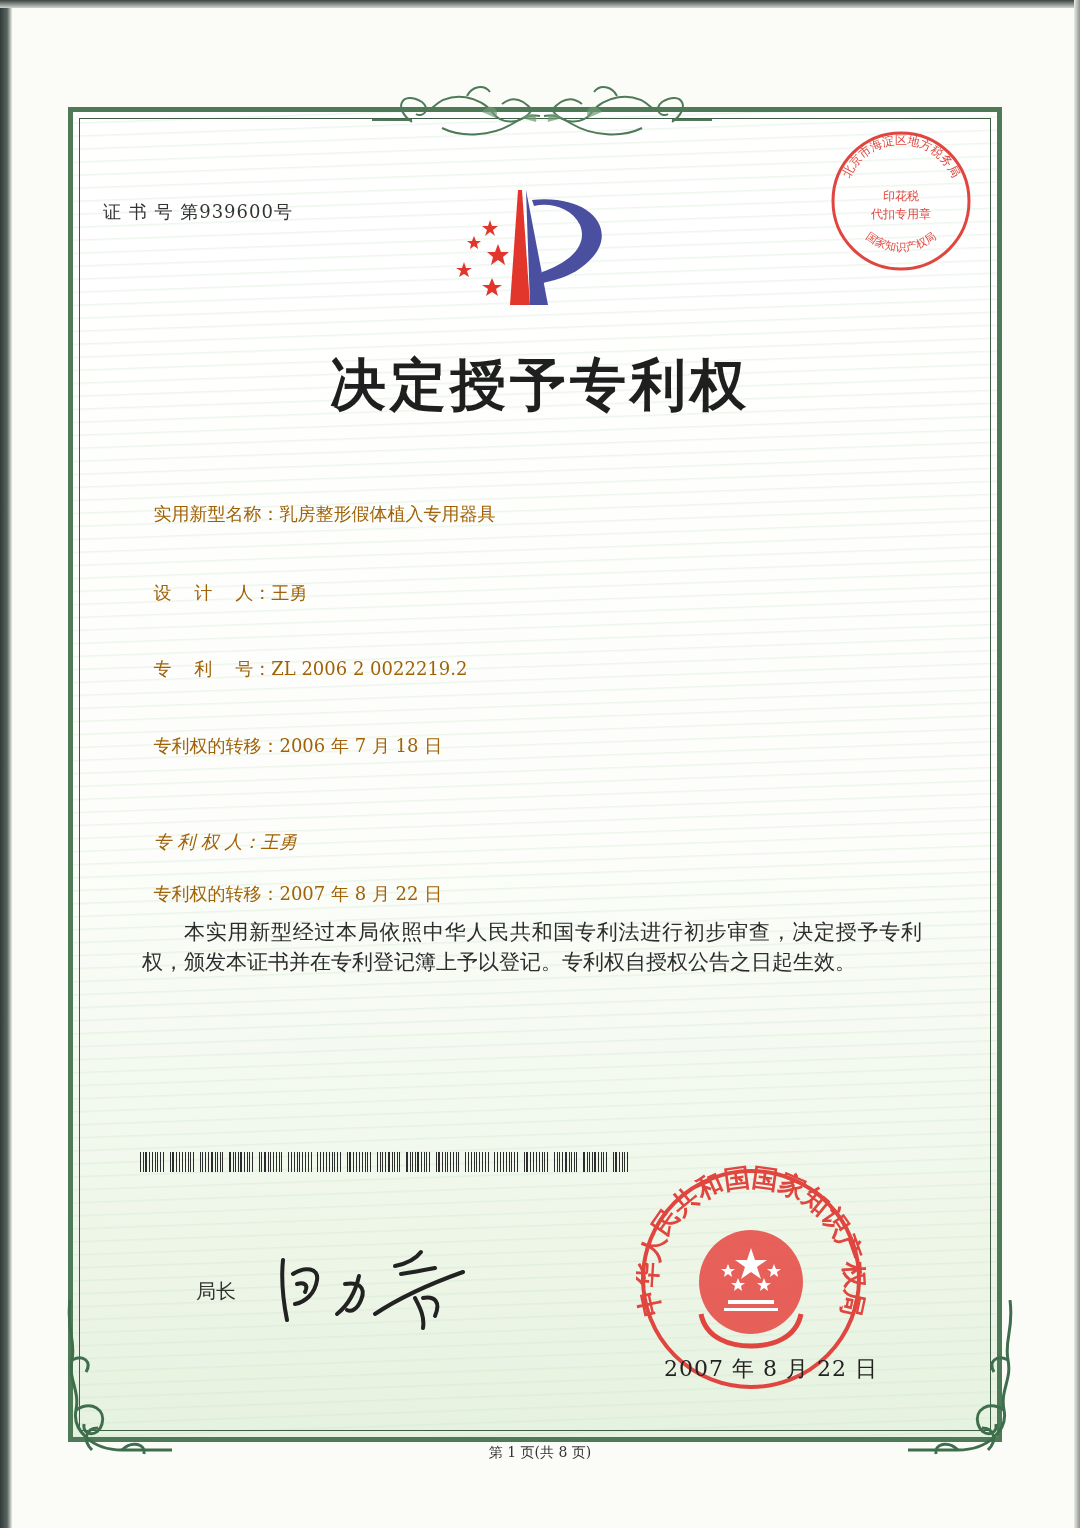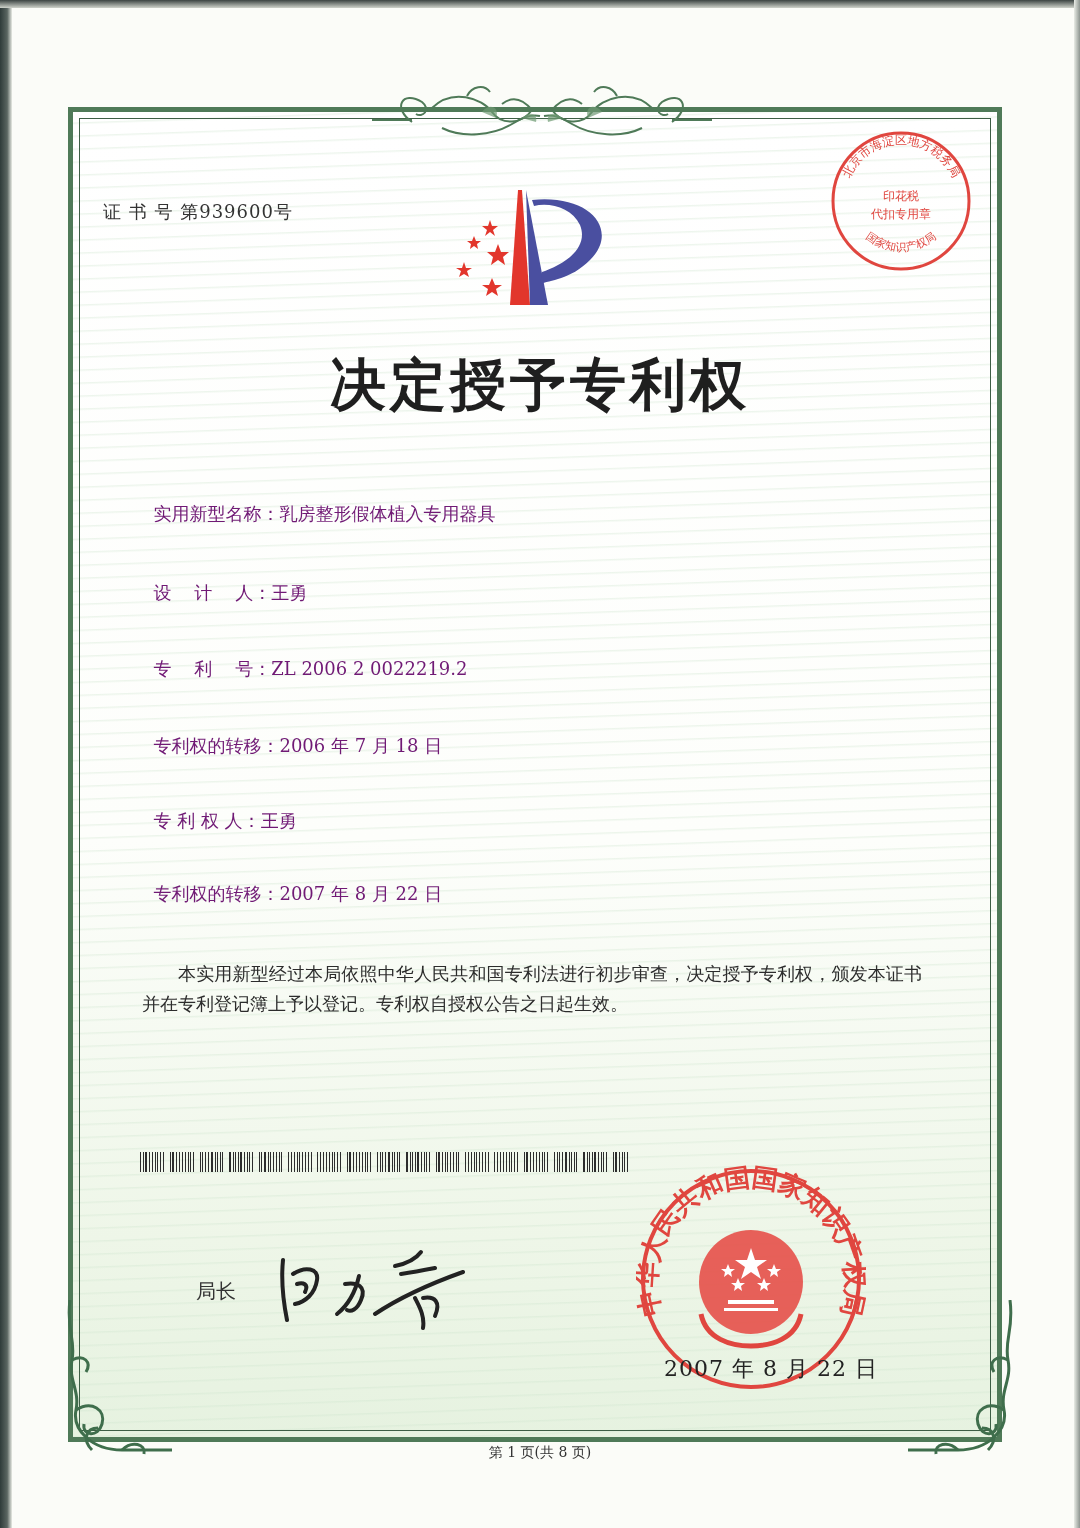--- a/index.html
+++ b/index.html
@@ -28,24 +28,24 @@
   .corner { position:absolute; width:110px; height:160px; }
   .corner-bl { left:62px; top:1300px; }
   .corner-br { left:908px; top:1300px; }
 
   .cert-no { position:absolute; left:103px; top:200px; font-size:18px; letter-spacing:1px; color:#333; }
   .logo { position:absolute; left:450px; top:180px; width:170px; height:130px; }
   .stamp-small { position:absolute; left:828px; top:128px; width:146px; height:146px; }
 
   .title { position:absolute; left:0; width:1080px; top:348px; text-align:center; font-size:56px; font-weight:bold; letter-spacing:4px; color:#1f1f1f; }
 
-  .field { position:absolute; left:142px; font-size:18px; color:#701a75; white-space:pre; }
+  .field { position:absolute; left:142px; font-size:18px; color:#a16207; white-space:pre; }
   .field .label { letter-spacing:0; }
 
-  .body-text { position:absolute; left:142px; top:918px; width:780px; font-size:18px; line-height:29.5px; color:#2c2c2c; text-align:justify;margin-top:41px; }
+  .body-text { position:absolute; left:142px; top:918px; width:780px; font-size:21px; line-height:29.5px; color:#2c2c2c; text-align:justify; }
   .body-text p { margin:0; text-indent:2em; }
 
   .barcode { position:absolute; left:140px; top:1152px; width:490px; height:20px; display:flex; gap:0; align-items:stretch; }
   .barcode span { display:block; background:#2d2d2d; margin-right:2px; }
 
   .director { position:absolute; left:196px; top:1278px; font-family:"DejaVu Sans","Liberation Sans",sans-serif; font-size:20px; color:#333; }
   .signature { position:absolute; left:275px; top:1240px; width:210px; height:90px; }
 
   .stamp-big { position:absolute; left:636px; top:1164px; width:230px; height:230px; }
   .issue-date { position:absolute; left:664px; top:1354px; font-size:22px; color:#222; letter-spacing:1px; }
@@ -146,21 +146,21 @@
 </div>
 <div class="field" style="top:560px;">
   <span class="label">设    计    人：</span><span>王勇</span>
 </div>
 <div class="field" style="top:636px;">
   <span class="label">专    利    号：</span><span>ZL 2006 2 0022219.2</span>
 </div>
 <div class="field" style="top:713px;">
   <span class="label">专利权的转移：</span><span>2006 年 7 月 18 日</span>
 </div>
-<div class="field" style="top:788px;">
+<div class="field" style="top:809px;font-style:italic;">
   <span class="label">专 利 权 人：</span><span>王勇</span>
 </div>
 <div class="field" style="top:861px;">
   <span class="label">专利权的转移：</span><span>2007 年 8 月 22 日</span>
 </div>
 
 <div class="body-text">
   <p>本实用新型经过本局依照中华人民共和国专利法进行初步审查，决定授予专利权，颁发本证书并在专利登记簿上予以登记。专利权自授权公告之日起生效。</p>
 </div>
 

